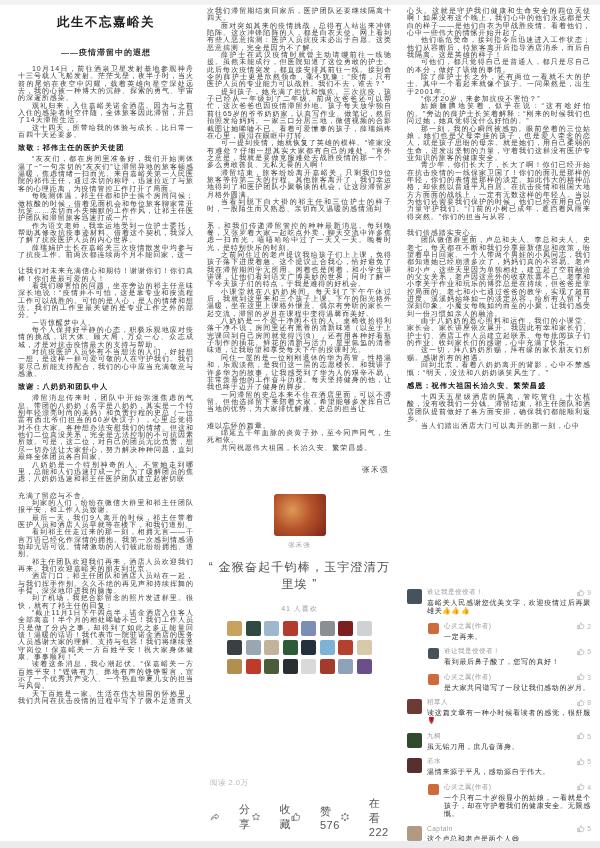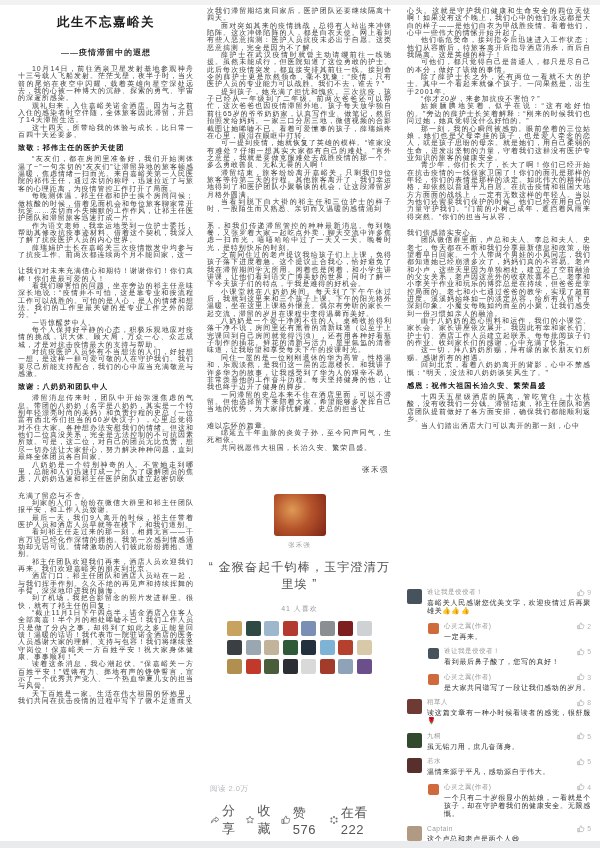--- a/index.html
+++ b/index.html
@@ -23,21 +23,21 @@
     background:radial-gradient(circle at 35% 38%,#e09a55 0%,#b5542b 45%,#7e2317 100%);}
   .author-name{flex-shrink:0;text-align:center;font-size:6.5px;color:#9a9a9a;letter-spacing:1px;}
   .author-quote{flex-shrink:0;text-align:center;font-size:12px;color:#4d4d4d;margin-top:9px;letter-spacing:1.2px;}
   .like-btn{flex-shrink:0;display:flex;align-items:center;justify-content:center;gap:4px;width:168px;height:23px;
     margin:11px auto 0;border:none;border-radius:4px;color:#fff;font-size:9px;letter-spacing:2px;cursor:pointer;}
   .likes-line{flex-shrink:0;text-align:center;color:#9a9a9a;font-size:7px;margin-top:11px;letter-spacing:1px;}
   .avatar-grid{flex-shrink:0;display:grid;grid-template-columns:repeat(8,15px);gap:4px 3.5px;justify-content:center;margin-top:7px;}
   .av{width:15px;height:15px;border-radius:2px;}
   .read-count{flex-shrink:0;color:#b5b9bd;font-size:7.5px;letter-spacing:0.5px;padding-left:3px;margin-bottom:8px;}
   .action-bar{flex-shrink:0;display:flex;justify-content:space-between;align-items:center;padding:0 3px 2px 3px;}
-  .abi{display:flex;align-items:center;gap:2px;color:#565656;font-size:13px;letter-spacing:0.5px;cursor:pointer;}
+  .abi{display:flex;align-items:center;gap:19px;color:#565656;font-size:11px;letter-spacing:0.5px;cursor:pointer;}
   .ic{display:inline-flex;align-items:center;}
   .art3{height:574px;overflow:hidden;}
   .comments{padding-top:7px;}
   .cmt{display:flex;margin:0 0 6px 0;}
   .cmt.lvl1{margin-left:21px;}
   .cav{width:15px;height:15px;border-radius:2px;flex:0 0 15px;margin-right:5px;margin-top:1px;}
   .cmt.lvl1 .cav{width:11px;height:11px;flex:0 0 11px;border-radius:2px;}
   .cbody{flex:1 1 auto;min-width:0;}
   .crow1{display:flex;justify-content:space-between;align-items:center;}
   .cname{color:#9a9a9a;font-size:6.5px;letter-spacing:0.5px;}

